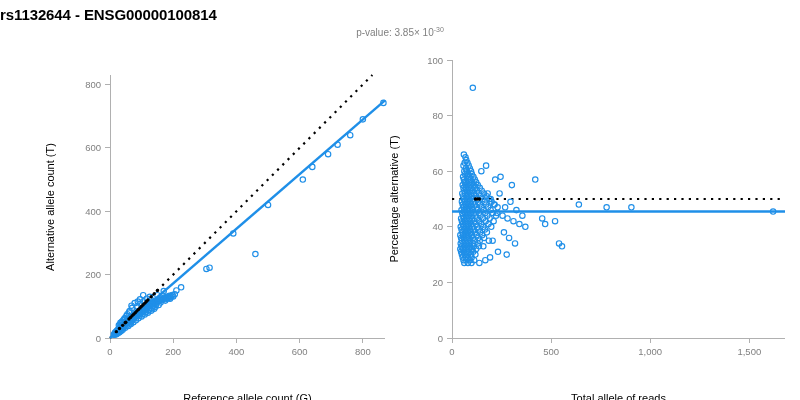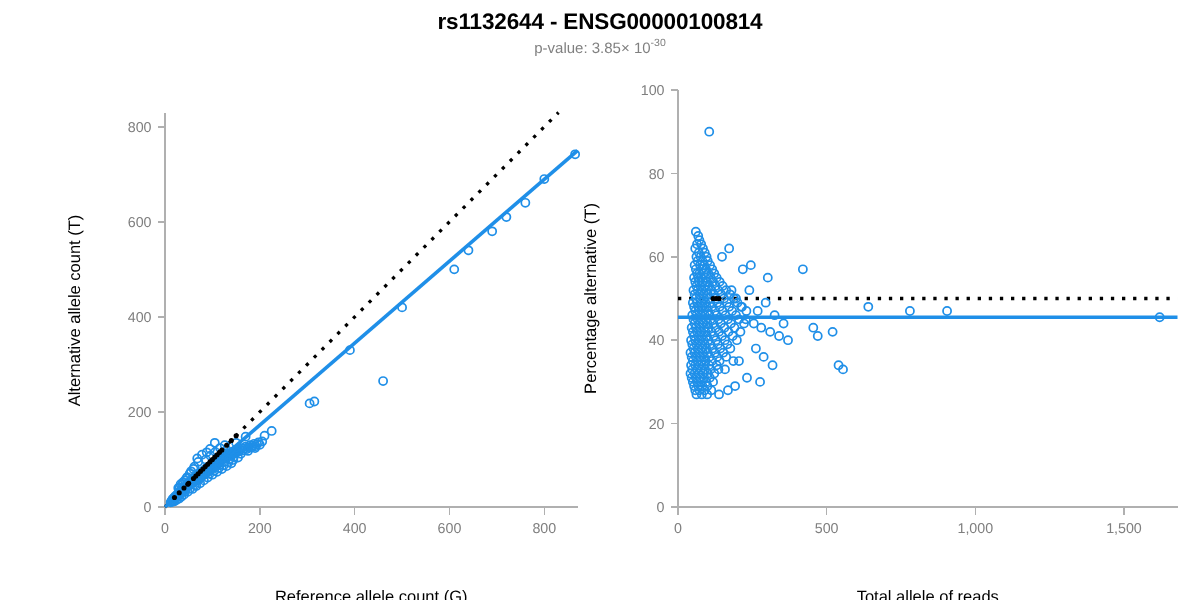--- a/index.html
+++ b/index.html
@@ -18,21 +18,20 @@
   #root {
     position: absolute;
     left: 0; top: 0;
     width: 800px;
     height: 400px;
   }
   .title {
     position: absolute;
     left: 0; top: 6px;
     width: 800px;
-    text-align: center;
     font-size: 15px;
     font-weight: bold;
     letter-spacing: -0.1px;
     color: #000000;
   }
   .subtitle {
     position: absolute;
     left: 0; top: 27px;
     width: 800px;
     text-align: center;

